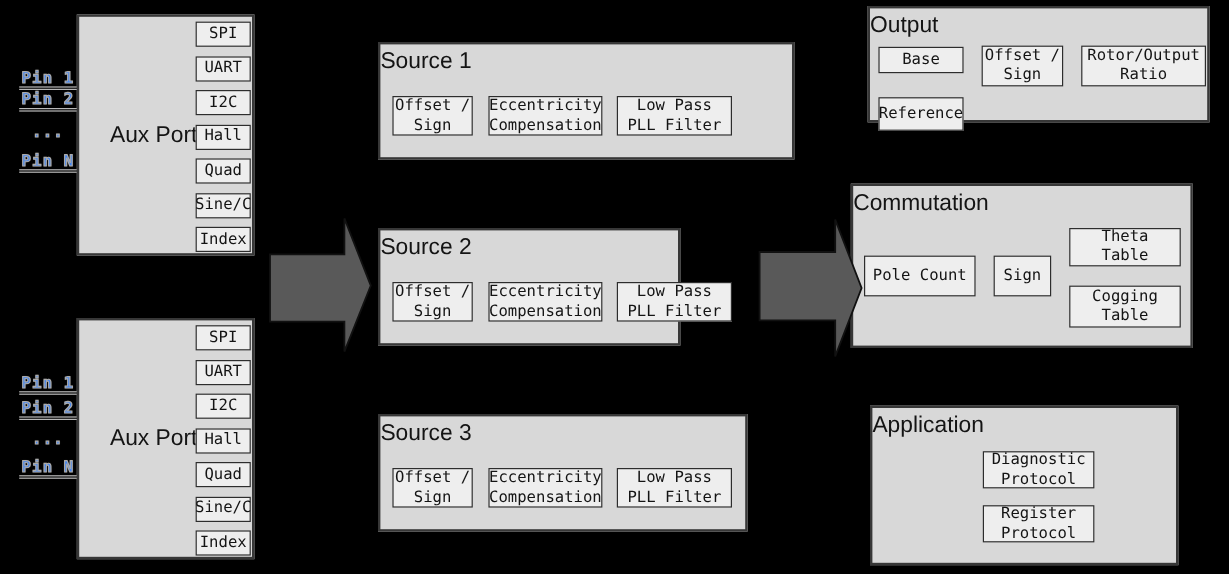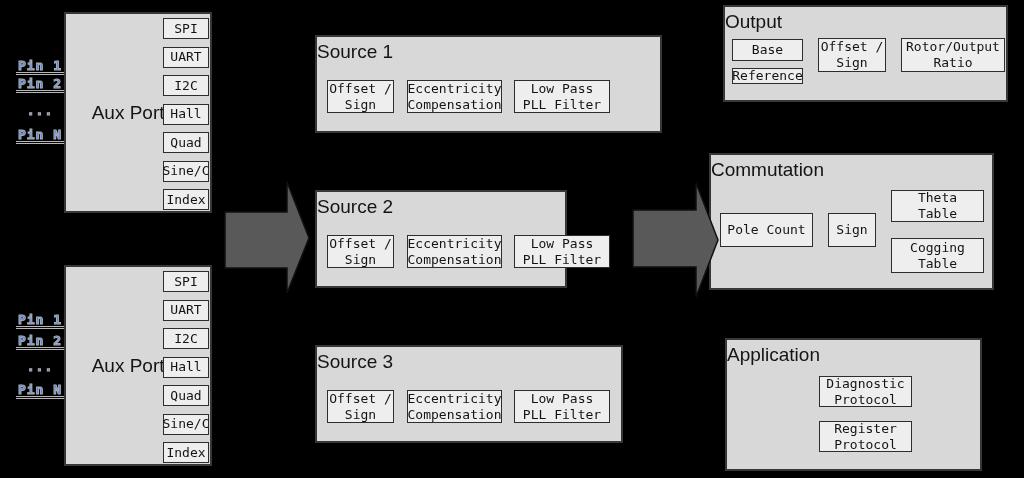--- a/index.html
+++ b/index.html
@@ -178,21 +178,21 @@
 Sign</div>
     <div class="box inner" style="left:90px;top:43px;width:95px;height:33px">Eccentricity
 Compensation</div>
     <div class="box inner" style="left:197px;top:43px;width:96px;height:33px">Low Pass
 PLL Filter</div>
   </section>
 
   <section class="panel" style="left:723px;top:5px;width:285px;height:97px">
     <h2 class="panel-title">Output</h2>
     <div class="box inner" style="left:7px;top:32px;width:71px;height:22px">Base</div>
-    <div class="box inner" style="left:7px;top:61px;width:71px;height:16px">Reference</div>
+    <div class="box inner" style="left:7px;top:74px;width:71px;height:28px">Reference</div>
     <div class="box inner" style="left:93px;top:31px;width:68px;height:34px">Offset /
 Sign</div>
     <div class="box inner" style="left:176px;top:31px;width:104px;height:34px">Rotor/Output
 Ratio</div>
   </section>
 
   <section class="panel" style="left:709px;top:153px;width:285px;height:137px">
     <h2 class="panel-title">Commutation</h2>
     <div class="box inner" style="left:9px;top:58px;width:93px;height:34px">Pole Count</div>
     <div class="box inner" style="left:117px;top:58px;width:48px;height:34px">Sign</div>

